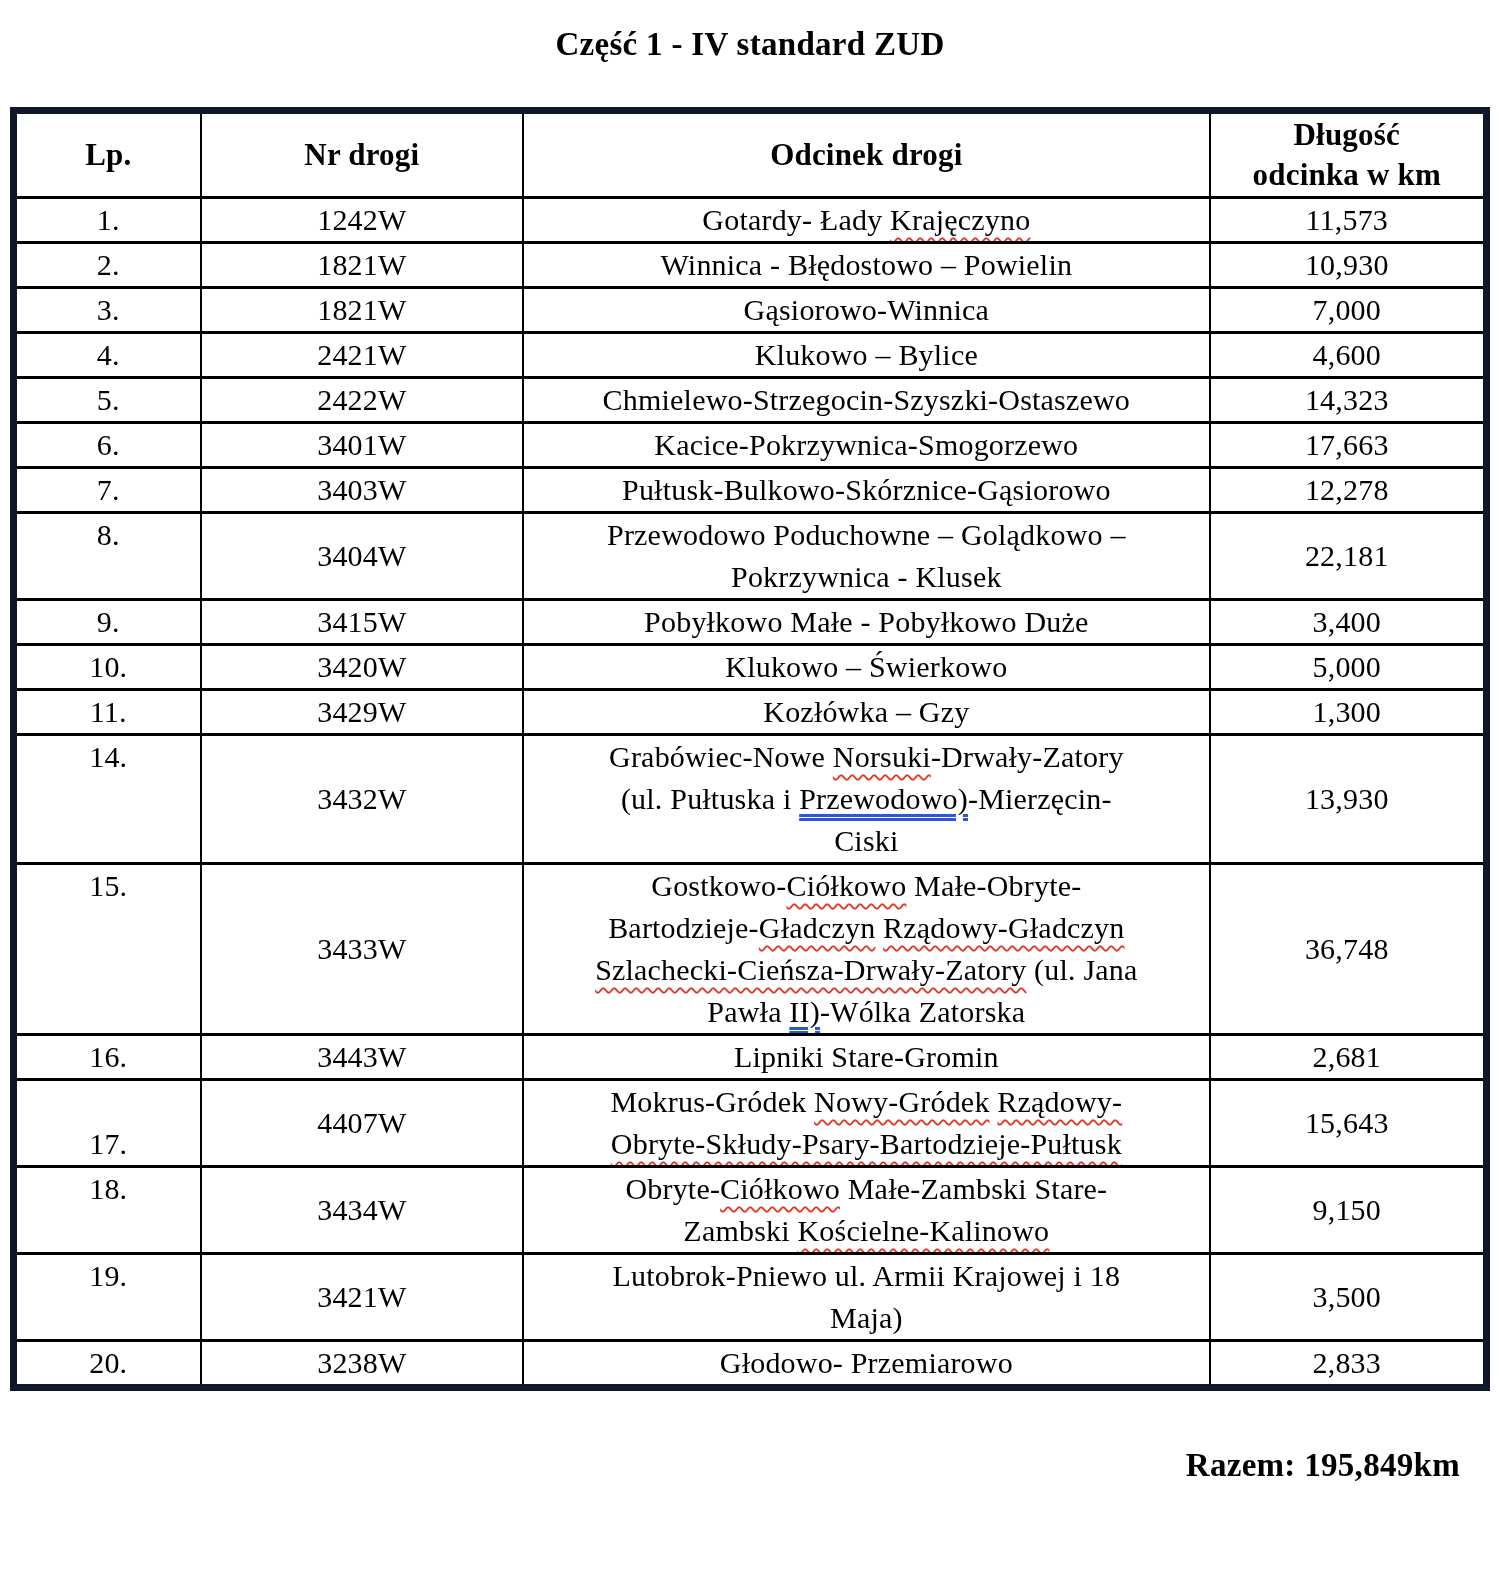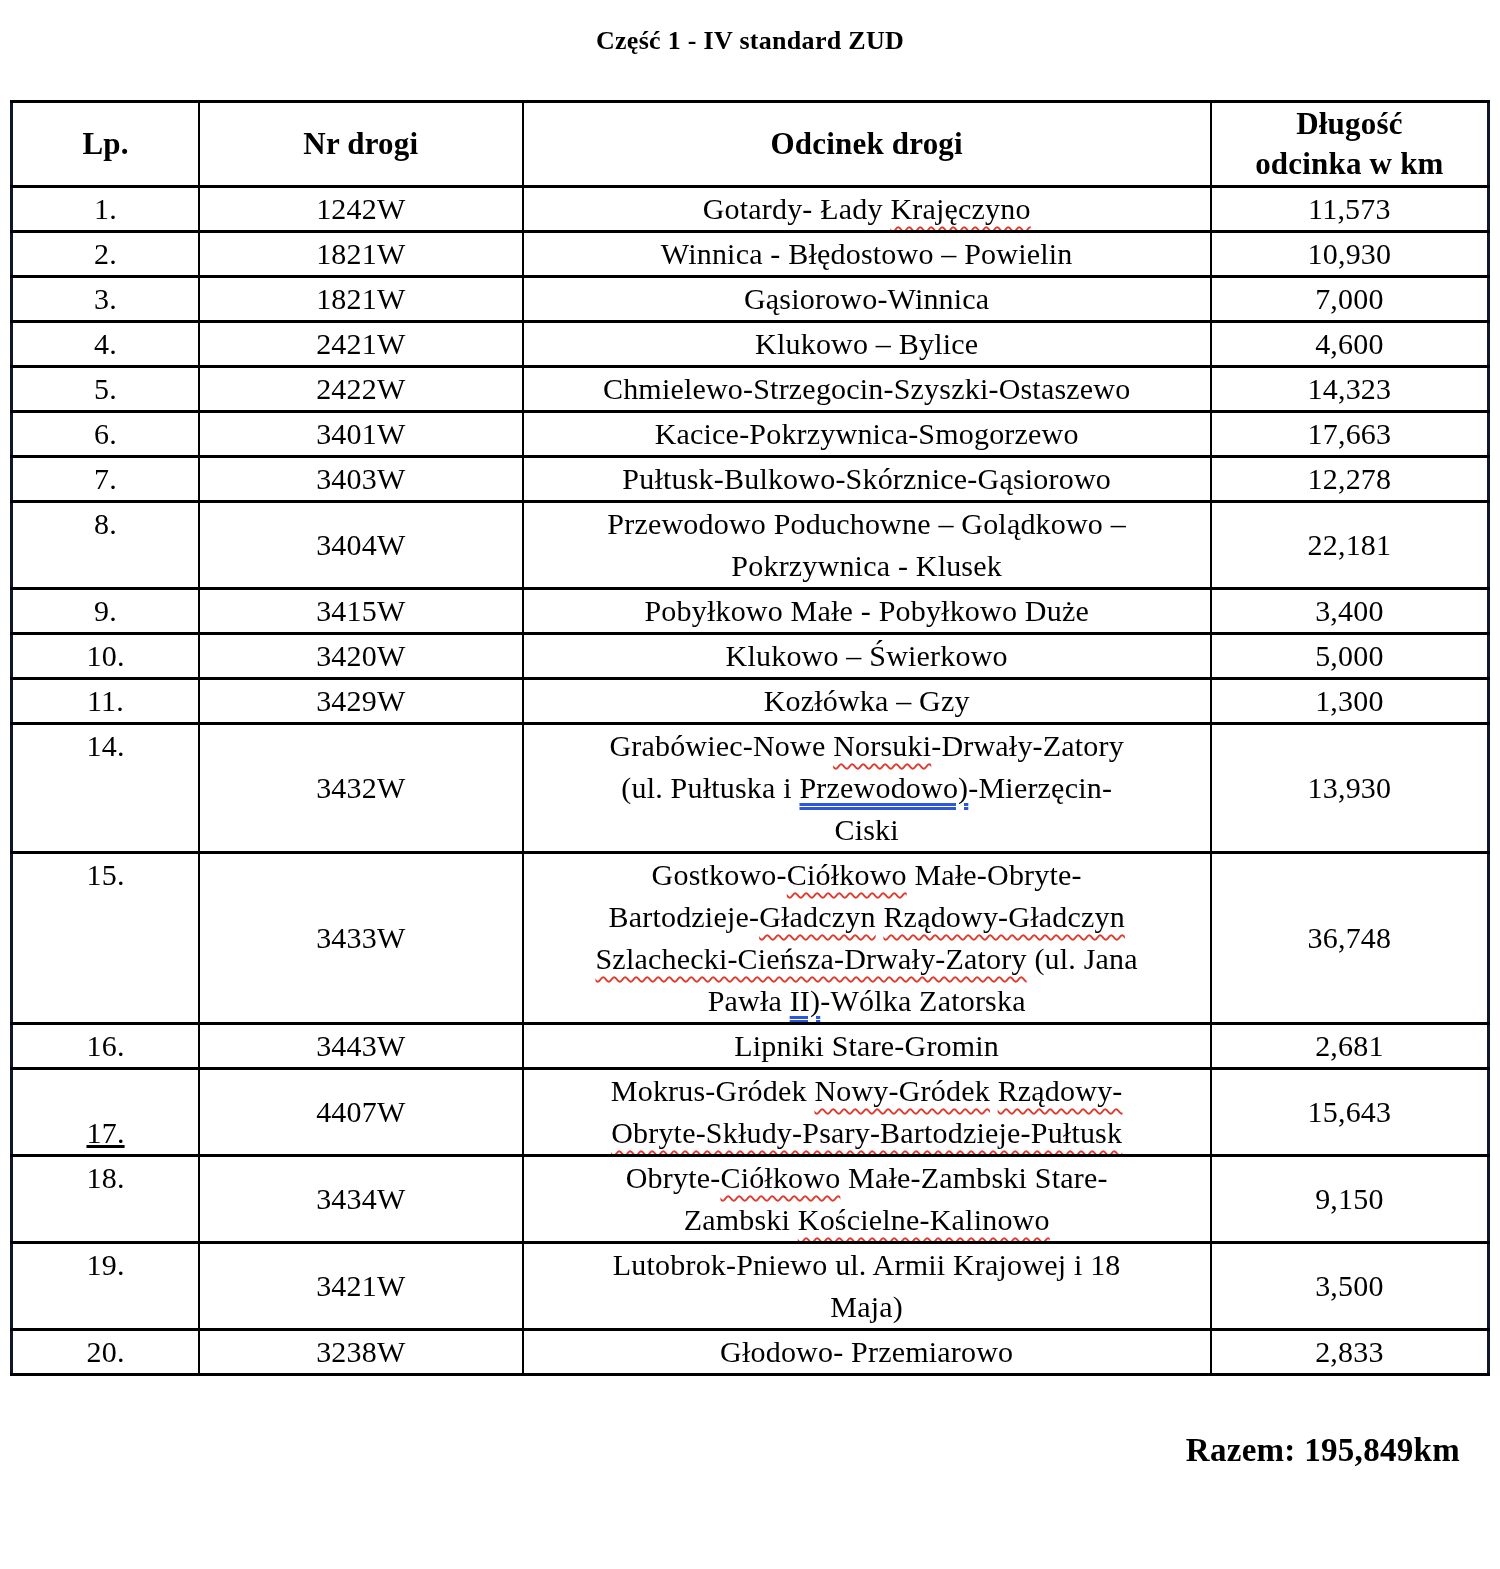--- a/index.html
+++ b/index.html
@@ -11,31 +11,31 @@
   }
   .page {
     width: 1500px;
     min-height: 1569px;
     box-sizing: border-box;
     padding: 0 10px;
     background: #ffffff;
   }
   .doc-title {
     text-align: center;
-    font-size: 26px;
+    font-size: 33px;
     font-weight: bold;
     margin: 0;
     padding: 26px 0 44px 0;
     letter-spacing: 0.3px;
   }
   table.roads {
     border-collapse: collapse;
     table-layout: fixed;
     width: 100%;
-    border: 3px solid #0f172a;
+    border: 7px solid #0f172a;
   }
   col.c-lp   { width: 12.7%; }
   col.c-nr   { width: 21.9%; }
   col.c-odc  { width: 46.6%; }
   col.c-dl   { width: 18.8%; }
   th, td {
     border: 2px solid #000;
     border-top-width: 3px;
     border-bottom-width: 3px;
     text-align: center;
@@ -48,21 +48,21 @@
   }
   th {
     font-weight: bold;
     height: 82px;
     white-space: pre-line;
     line-height: 40px;
     font-size: 31px;
   }
   td.section-cell { white-space: pre-line; }
   td.valign-top    { vertical-align: top; }
-  td.valign-bottom { vertical-bottom: bottom; vertical-align: bottom; text-decoration: underline; }
+  td.valign-bottom { vertical-bottom: bottom; vertical-align: bottom; }
   .spell {
     text-decoration-line: underline;
     text-decoration-style: wavy;
     text-decoration-color: var(--spell-color, #e03a2d);
     text-decoration-thickness: 2px;
     text-underline-offset: 7px;
     font-family: Liberation Serif, serif;
   }
   .grammar {
     text-decoration-line: underline;

